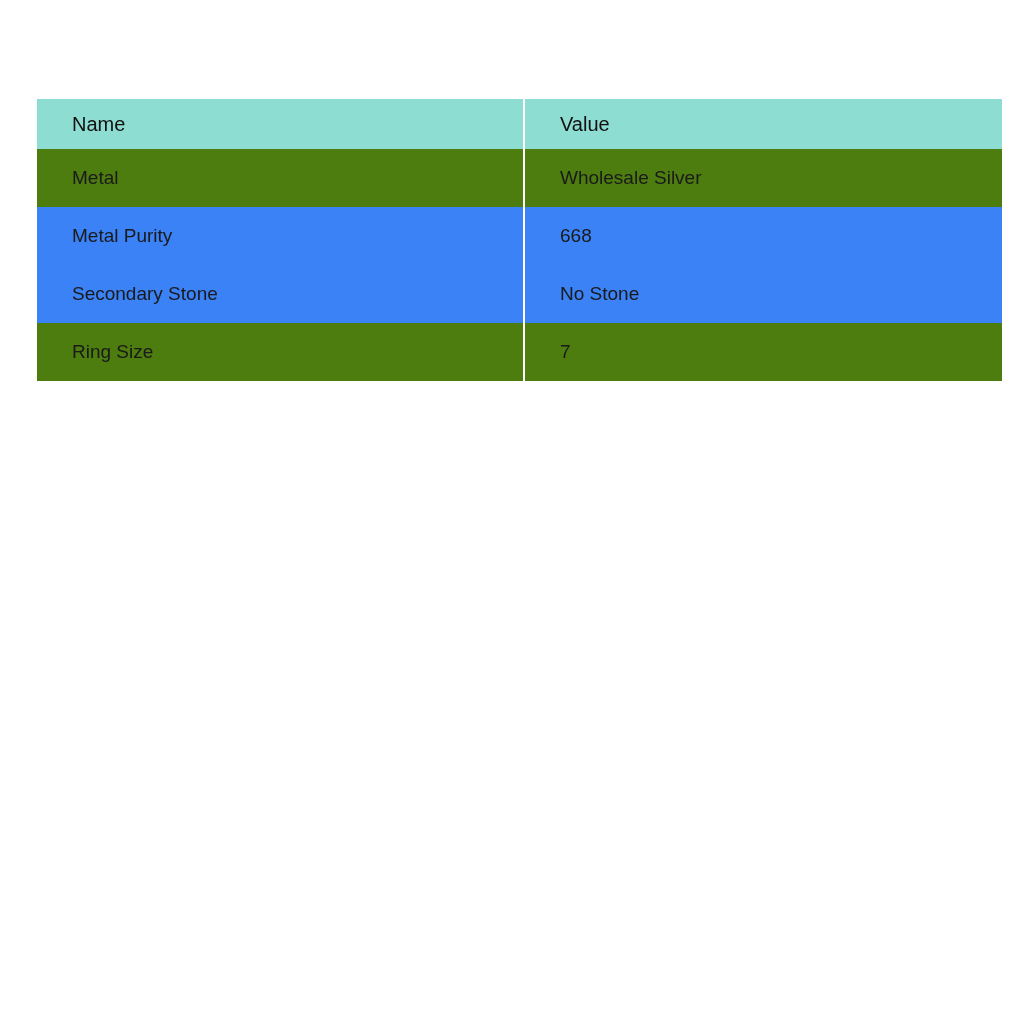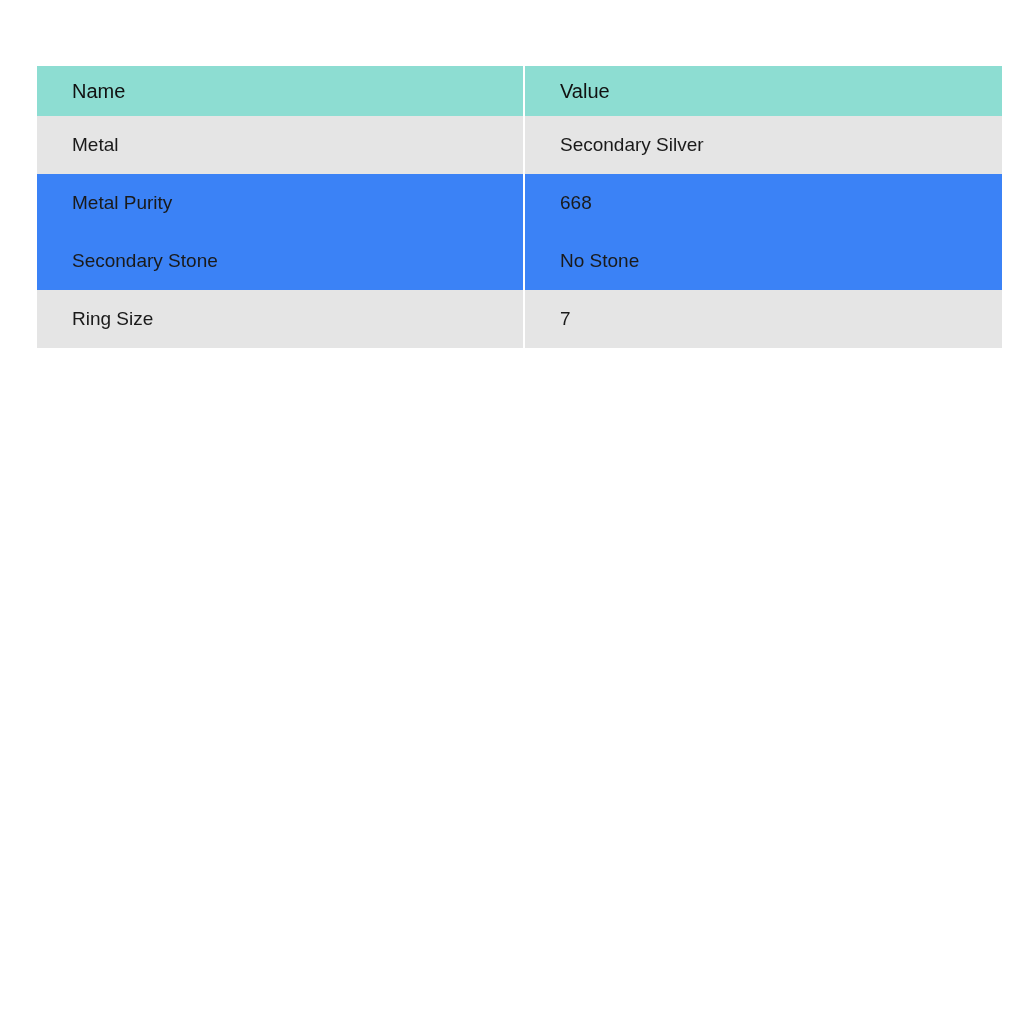--- a/index.html
+++ b/index.html
@@ -7,21 +7,21 @@
     padding: 0;
     width: 1024px;
     height: 1024px;
     background: #ffffff;
     font-family: "Liberation Sans", sans-serif;
   }
 
   #spec-table {
     position: absolute;
     left: 37px;
-    top: 66px;
+    top: 99px;
     width: 965px;
     border-collapse: collapse;
     table-layout: fixed;
   }
 
   #spec-table col.col-name { width: 487px; }
   #spec-table col.col-value { width: 478px; }
 
   #spec-table th {
     text-align: left;
@@ -39,41 +39,41 @@
   #spec-table td {
     font-size: 19px;
     color: #1a1a1a;
     height: 58px;
     padding: 0 0 0 35px;
     vertical-align: middle;
     border-right: 2px solid #ffffff;
   }
   #spec-table td:last-child { border-right: none; }
 
-  #spec-table tbody tr.row-odd td { background: #e5e5e5; }
+  #spec-table tbody tr.row-odd td { background: #4d7c0f; }
   #spec-table tbody tr.row-even td { background: #3b82f6; }
 </style>
 </head>
 <body>
 
 <table id="spec-table">
   <colgroup>
     <col class="col-name">
     <col class="col-value">
   </colgroup>
   <thead>
     <tr>
       <th>Name</th>
       <th>Value</th>
     </tr>
   </thead>
   <tbody id="table-body">
       <tr class="row-odd">
         <td>Metal</td>
-        <td>Secondary Silver</td>
+        <td>Wholesale Silver</td>
       </tr>
       <tr class="row-even">
         <td>Metal Purity</td>
         <td>668</td>
       </tr>
       <tr class="row-even">
         <td>Secondary Stone</td>
         <td>No Stone</td>
       </tr>
       <tr class="row-odd">

